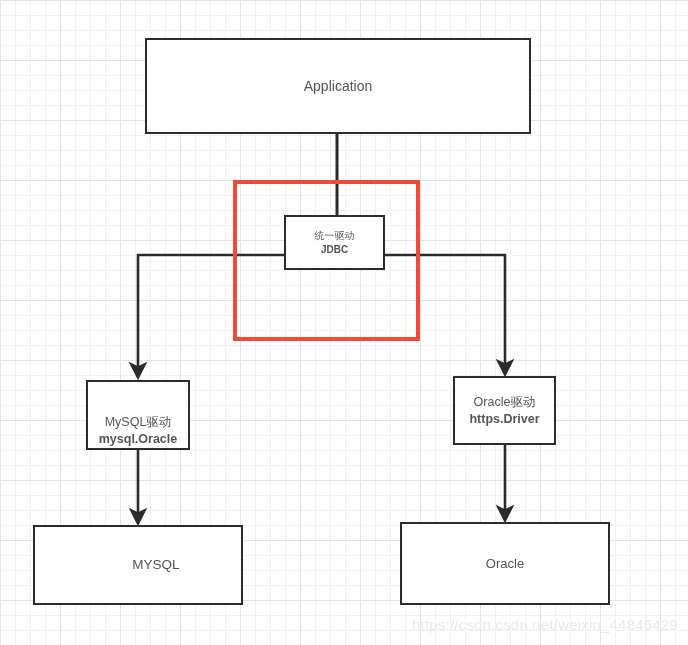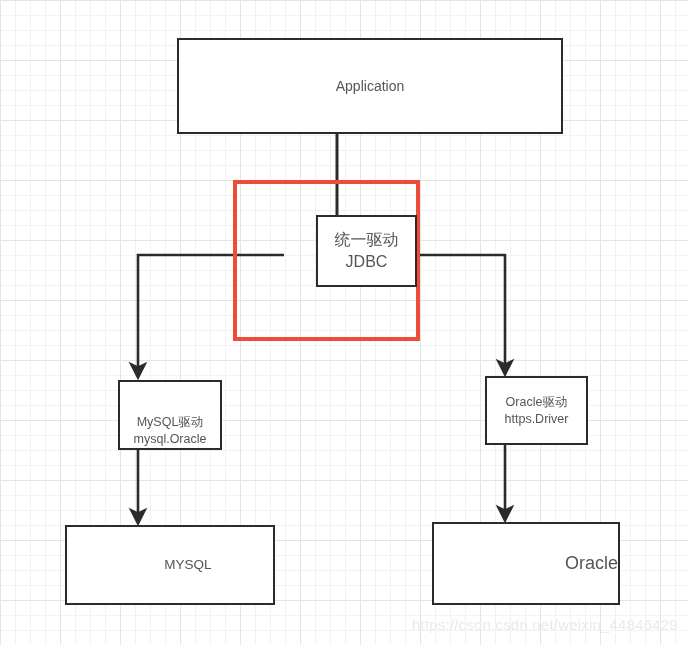--- a/index.html
+++ b/index.html
@@ -45,36 +45,35 @@
     border: 2px solid #2b2b2b;
     display: flex;
     flex-direction: column;
     align-items: center;
     justify-content: center;
     color: #555555;
     font-size: 13px;
     line-height: 1.35;
     text-align: center;
     z-index: 3;
-    margin-left: 32px;
   }
-  .node .line2 { display: block; }
+  .node .line2 { display: block; font-weight: bold; }
   .highlight-rect {
     position: absolute;
     box-sizing: border-box;
     border: 4px solid #ee4b39;
     background: transparent;
     z-index: 2;
   }
   #node-application { left: 145px; top: 38px;  width: 386px; height: 96px; font-size: 14px; }
-  #node-jdbc        { left: 284px; top: 215px; width: 101px; height: 72px; font-size: 16px; }
+  #node-jdbc        { left: 284px; top: 215px; width: 101px; height: 55px; font-size: 10px; }
   #node-mysql-driver{ left: 86px;  top: 380px; width: 104px; height: 70px; font-size: 12.5px; justify-content: flex-end; }
   #node-oracle-driver{left: 453px; top: 376px; width: 103px; height: 69px; font-size: 12.5px; }
   #node-mysql-db    { left: 33px;  top: 525px; width: 210px; height: 80px; font-size: 13.5px; padding-left: 36px; }
-  #node-oracle-db   { left: 400px; top: 522px; width: 188px; height: 83px; font-size: 18px; align-items: flex-end; }
+  #node-oracle-db   { left: 400px; top: 522px; width: 210px; height: 83px; font-size: 13px; }
   #highlight-jdbc   { left: 233px; top: 180px; width: 187px; height: 161px; }
   #watermark {
     position: absolute;
     left: 412px;
     top: 616px;
     font-size: 15px;
     color: #e9eaee;
     letter-spacing: 0.2px;
     white-space: nowrap;
     z-index: 4;

